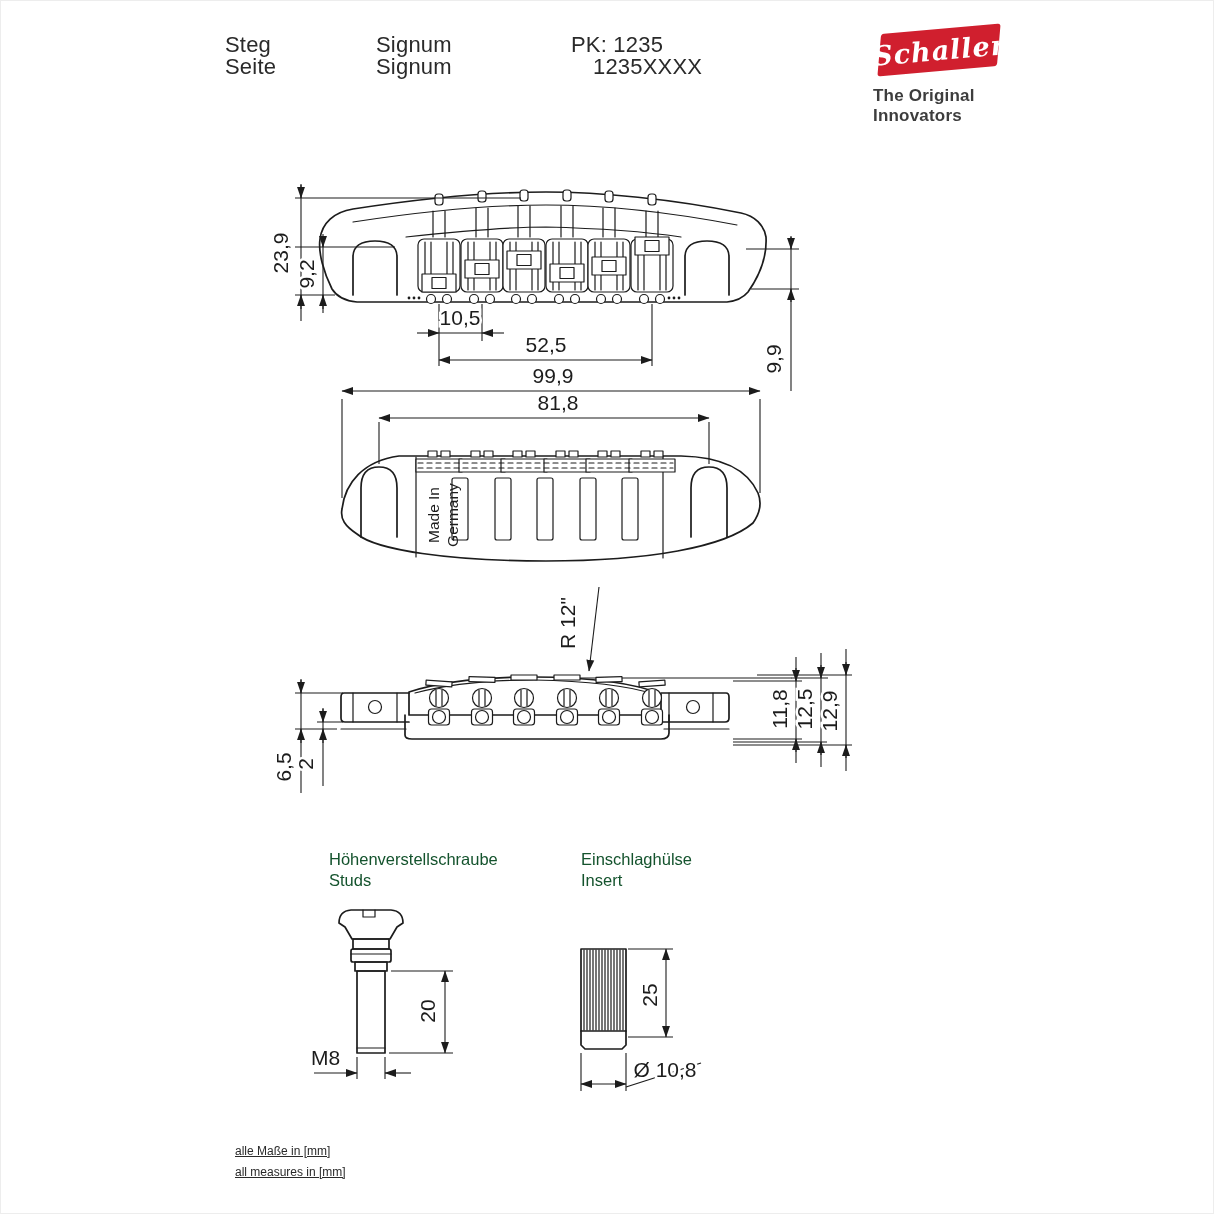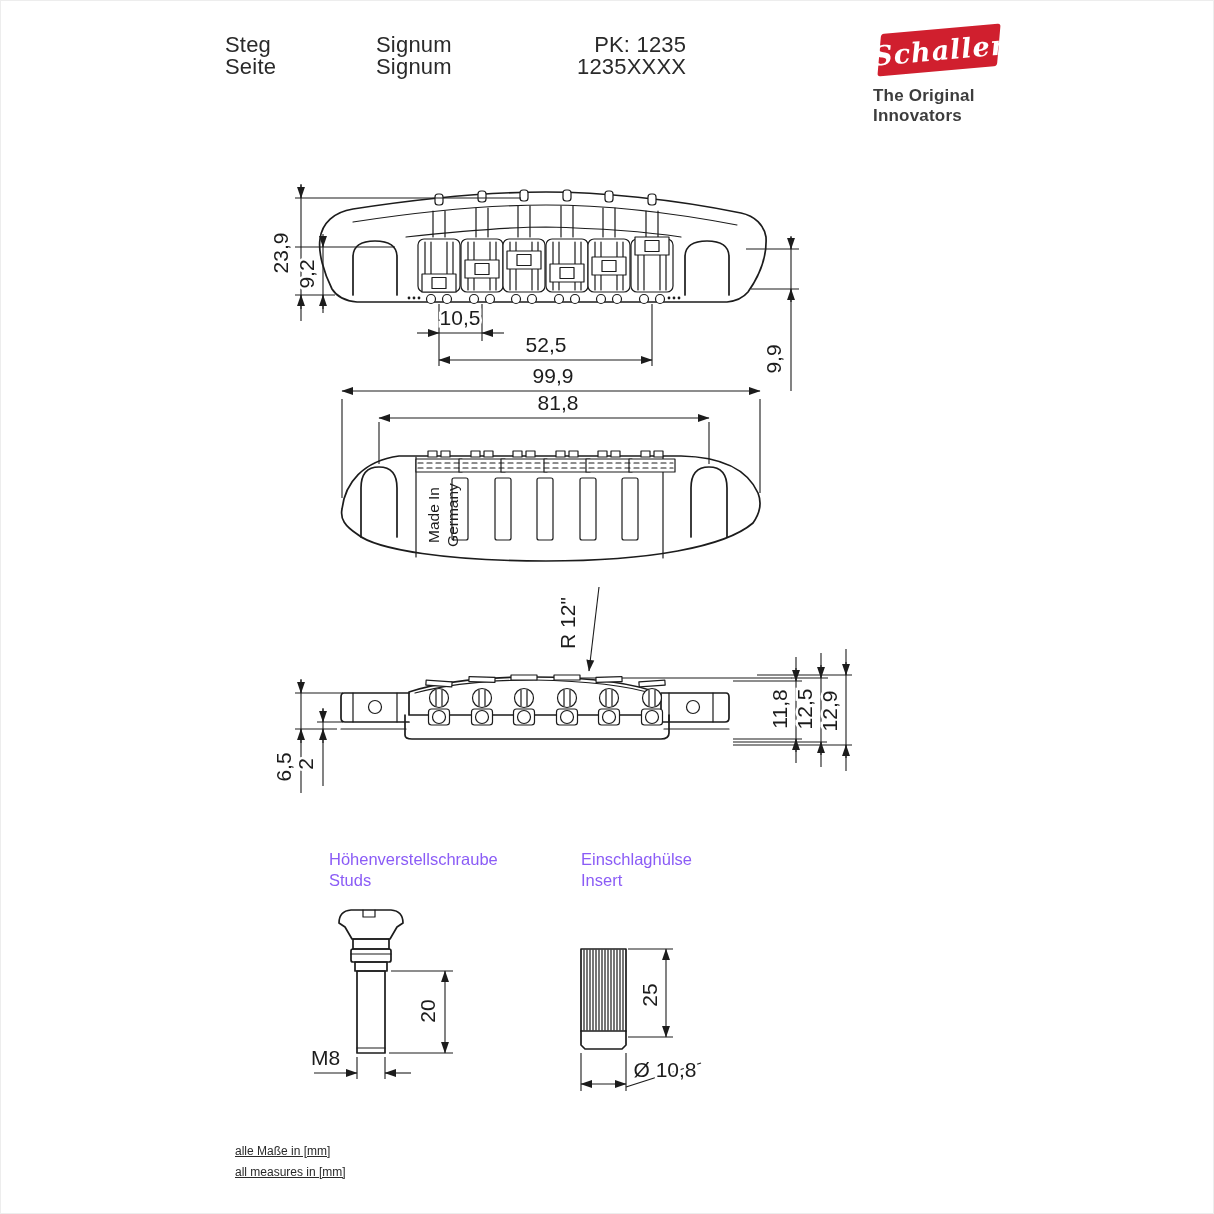--- a/index.html
+++ b/index.html
@@ -24,36 +24,36 @@
   .footer{position:absolute;font-size:12px;line-height:21px;color:#2a2a2a;text-decoration:underline;}
   .footer.center{text-align:center;}
   svg{position:absolute;left:0;top:0;}
   svg *{vector-effect:none;}
   .o{fill:none;stroke:#1c1c1c;stroke-width:1.7;stroke-linejoin:round;stroke-linecap:round;}
   .o2{fill:none;stroke:#1c1c1c;stroke-width:1.2;stroke-linejoin:round;stroke-linecap:round;}
   .w2{fill:#fff;stroke:#1c1c1c;stroke-width:1.2;stroke-linejoin:round;}
   .d{fill:none;stroke:#1c1c1c;stroke-width:1.1;}
   .dim{font-size:21px;fill:#1c1c1c;paint-order:stroke;stroke:#fff;stroke-width:5px;font-family:"Liberation Sans",sans-serif;}
   .small{font-size:15.5px;fill:#1c1c1c;font-family:"Liberation Sans",sans-serif;}
-  .lbl{position:absolute;font-size:16.5px;line-height:21px;color:#8b5cf6;}
+  .lbl{position:absolute;font-size:16.5px;line-height:21px;color:#14532d;}
 </style>
 </head>
 <body>
 
 <div class="sheet">
 
   <div class="txtcol" style="left:224px;top:33px;">
     <span>Steg</span><br>
     <span>Seite</span>
   </div>
   <div class="txtcol" style="left:375px;top:33px;">
     <span>Signum</span><br>
     <span>Signum</span>
   </div>
-  <div class="txtcol" style="left:554px;top:33px;text-align:right;">
+  <div class="txtcol" style="left:570px;top:33px;">
     <span>PK: 1235</span>
     <span class="pk2">1235XXXX</span>
   </div>
 
   <div class="logo">
     <div class="flag">
       <span>Schaller</span>
     </div>
     <div class="tagline">The Original Innovators</div>
   </div>

